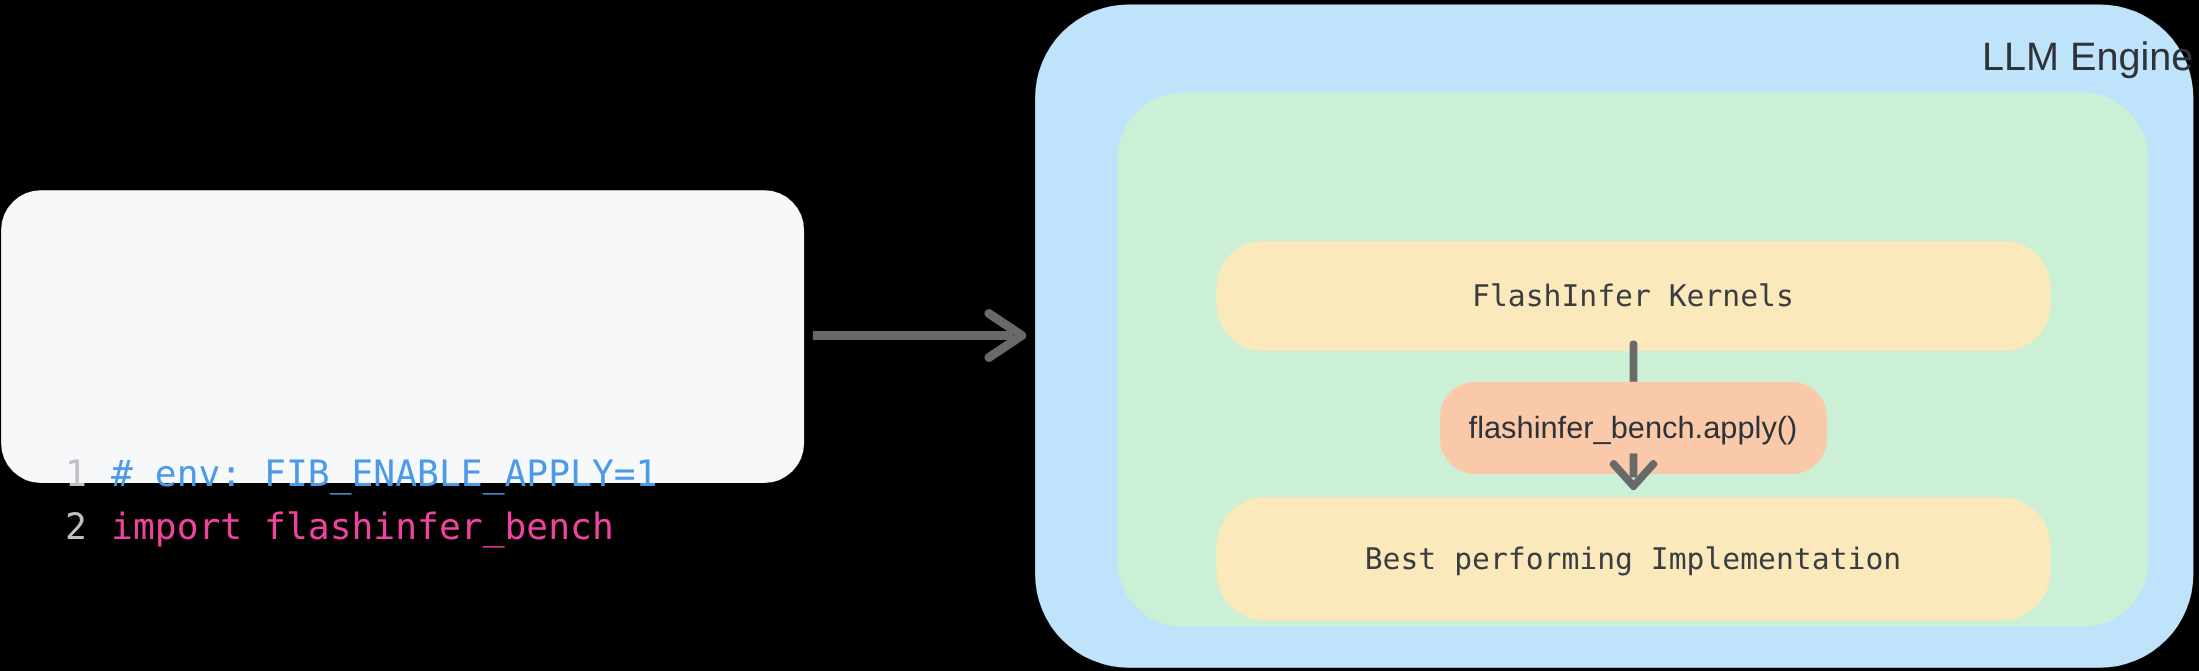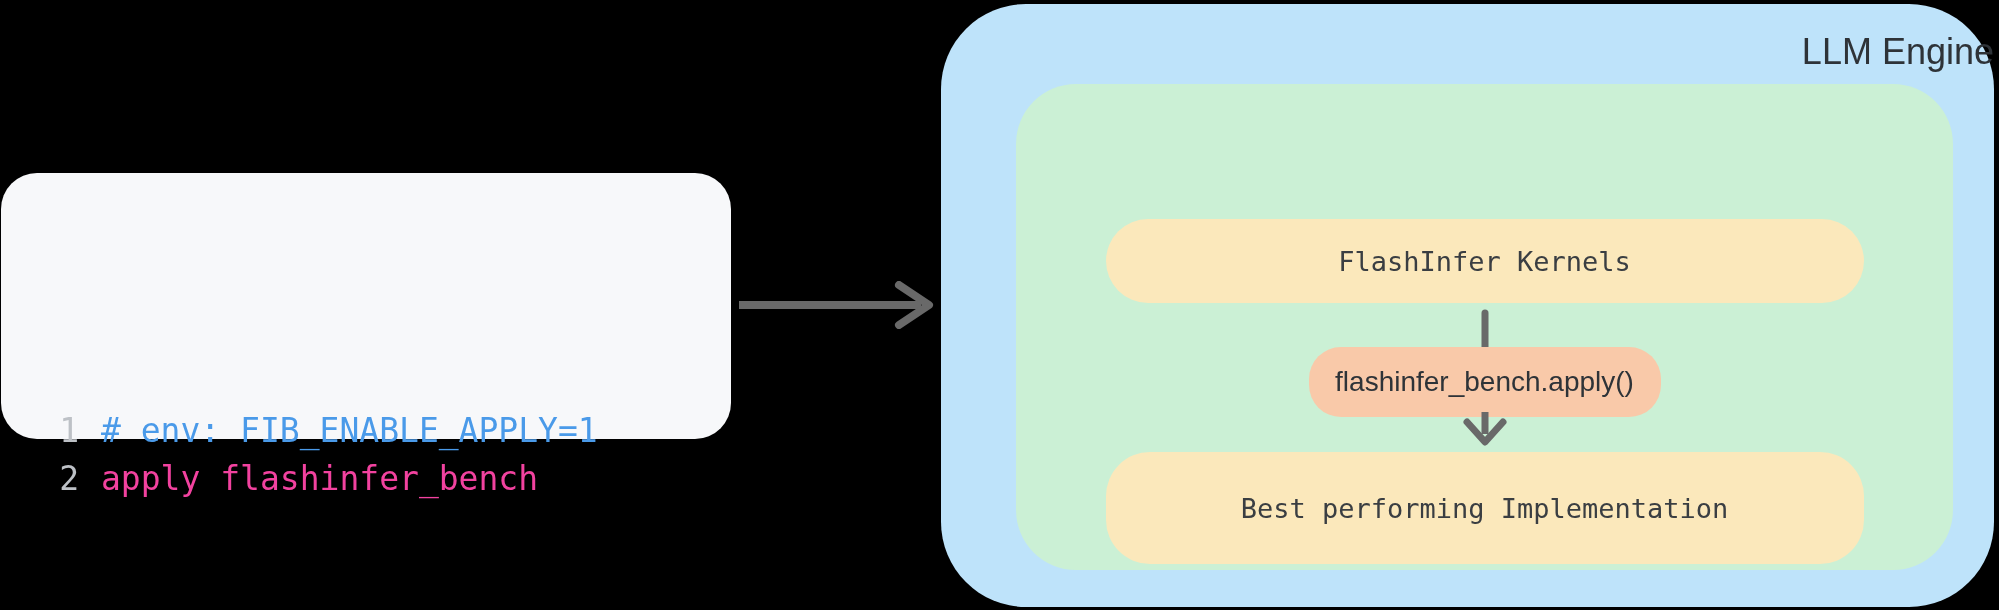--- a/index.html
+++ b/index.html
@@ -51,47 +51,47 @@
   }
   .fi-title{
     position:absolute;top:35px;left:0;width:100%;text-align:center;
     font-size:36px;font-weight:500;color:var(--c-dark);line-height:42px;
   }
   .node{
     position:absolute;left:50%;transform:translateX(-50%);
     display:flex;align-items:center;justify-content:center;text-align:center;
   }
   .node-yellow{
-    width:758px;height:84px;border-radius:42px;background:var(--c-panel-yellow);
+    width:758px;height:100px;border-radius:42px;background:var(--c-panel-yellow);
     font-family:"DejaVu Sans Mono","Liberation Mono",monospace;
     font-size:27px;color:var(--c-mono-text);
   }
   .node-kernels{top:135px;}
   .node-apply{
-    top:263px;width:352px;height:70px;border-radius:32px;
+    top:263px;width:352px;height:84px;border-radius:32px;
     background:var(--c-panel-orange);
     font-size:28px;font-weight:500;color:var(--c-dark);
   }
   .node-best{top:368px;height:112px;border-radius:44px;}
   .connector{position:absolute;left:50%;transform:translateX(-50%);color:var(--c-arrow);}
   .connector-1{top:225px;}
   .connector-2{top:328px;}
 </style>
 </head>
 <body>
 
 <div class="code-box">
   <div class="code-lines">
     <div class="code-line line-comment">
       <span class="gutter">1</span>
       <span class="src"># env: FIB_ENABLE_APPLY=1</span>
     </div>
     <div class="code-line line-import">
       <span class="gutter">2</span>
-      <span class="src">apply flashinfer_bench</span>
+      <span class="src">import flashinfer_bench</span>
     </div>
   </div>
 </div>
 
 <svg class="arrow-h" width="202" height="48" viewBox="0 0 202 48" fill="none">
   <line x1="4" y1="24" x2="186" y2="24" stroke="currentColor" stroke-width="8"></line>
   <polyline points="164,4 194,24 164,44" stroke="currentColor" stroke-width="8" fill="none" stroke-linecap="round" stroke-linejoin="round"></polyline>
 </svg>
 
 <div class="llm-box">

